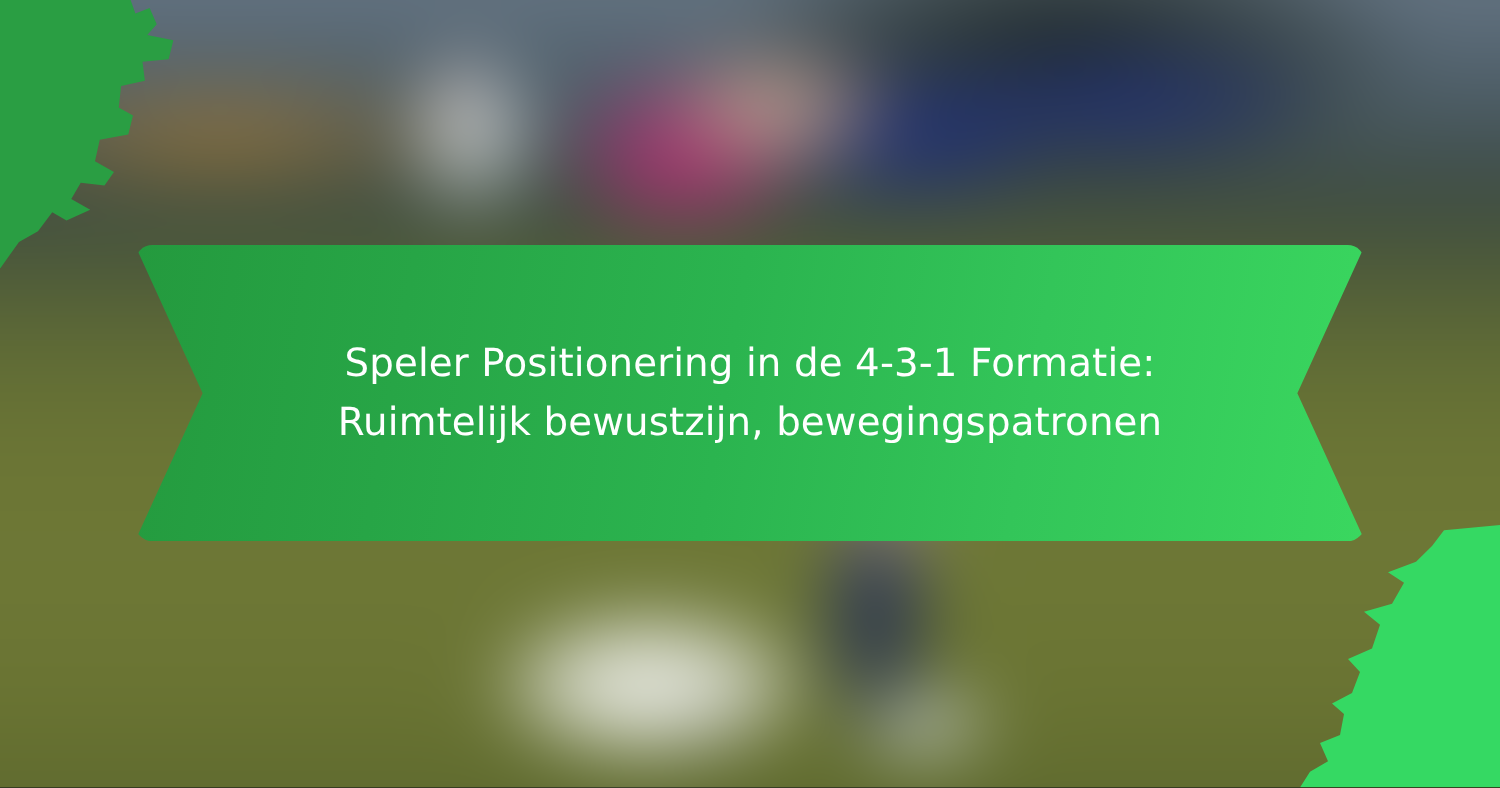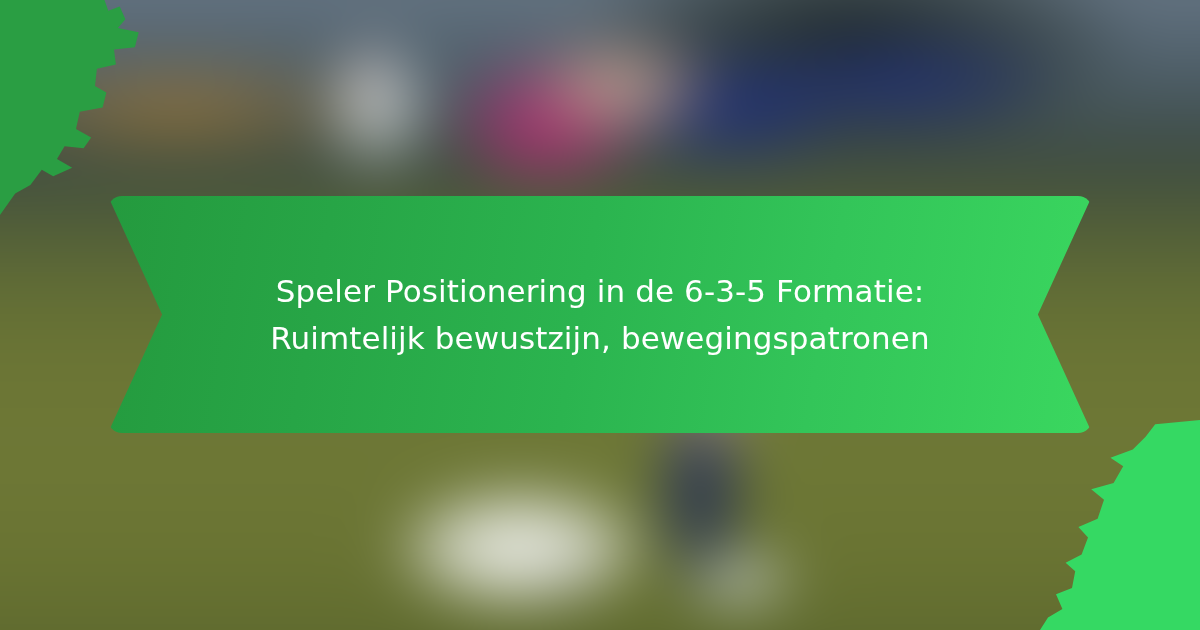--- a/index.html
+++ b/index.html
@@ -125,17 +125,17 @@
 
 <div class="card">
 
   <div class="photo"></div>
 
   <div class="corner-tl"></div>
 
   <div class="corner-br"></div>
 
   <div class="ribbon">
-    <h1 class="ribbon-title">Speler Positionering in de 6-3-5 Formatie:
+    <h1 class="ribbon-title">Speler Positionering in de 4-3-1 Formatie:
 Ruimtelijk bewustzijn, bewegingspatronen</h1>
   </div>
 
 </div>
 
 </body></html>

